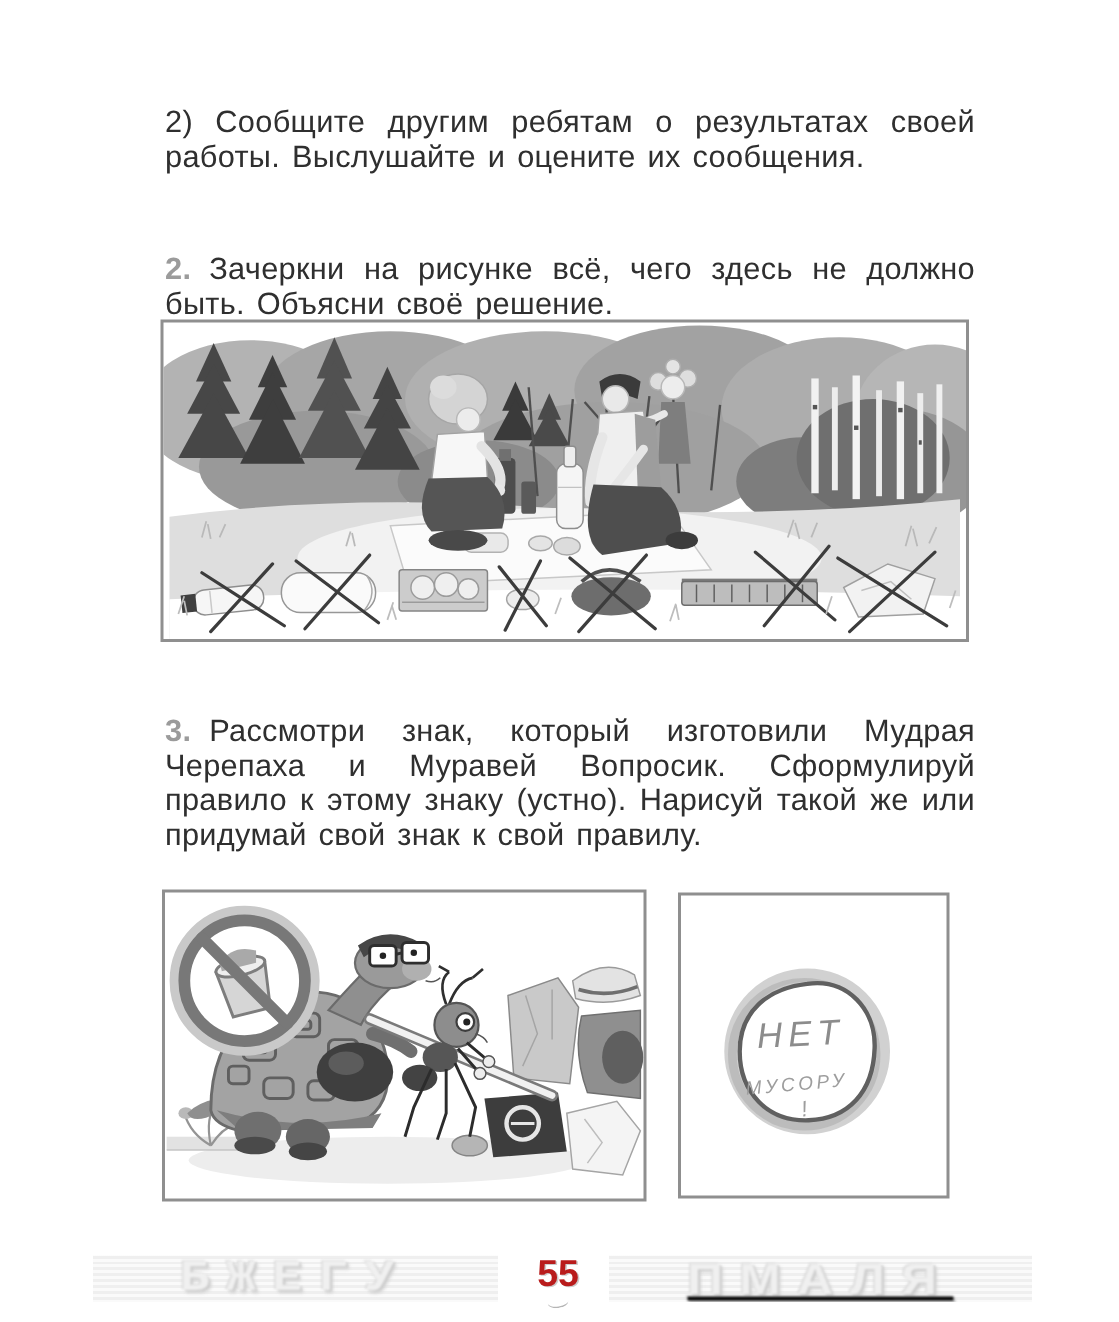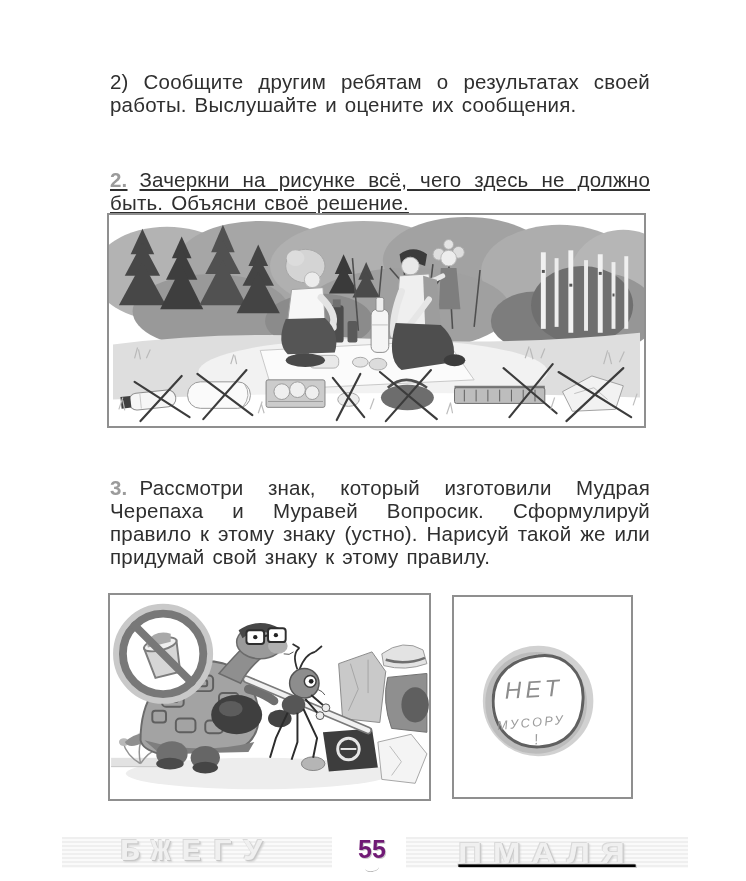--- a/index.html
+++ b/index.html
@@ -7,21 +7,21 @@
     width:746px; height:881px; position:relative; overflow:hidden;
     background:#ffffff;
     font-family:"Liberation Sans", sans-serif;
   }
   .para {
     position:absolute; left:110px; width:540px;
     text-align:justify; font-size:20.5px; line-height:23px;
     color:#2f2f2f; letter-spacing:0.2px; word-spacing:2px;
   }
   #intro { top:49px; }
-  #task2 { top:147px;text-decoration:underline; }
+  #task2 { top:147px; }
   #task3 { top:455px; }
   .num { color:#9b9b9b; font-weight:bold; padding-right:12px; }
   .frame {
     position:absolute; border:2px solid #8f8f8f; background:#fff;
     box-sizing:border-box;
   }
   #pic1 { left:107px; top:213px; width:539px; height:215px; }
   #pic2 { left:108px; top:593px; width:323px; height:208px; }
   #pic3 { left:452px; top:595px; width:181px; height:204px; }
   .frame svg { display:block; width:100%; height:100%; }
@@ -33,21 +33,21 @@
   #band-left  { left:62px;  width:270px;font-family:Liberation Mono, monospace; }
   #band-right { left:406px; width:282px;text-decoration:underline; }
   .wm {
     font-weight:bold; font-size:33px; line-height:31px; white-space:nowrap;
     letter-spacing:11px; color:#f0f0f0; transform:scaleY(0.88);
     text-shadow:1px 1px 0 #c7c7c7, -1px -1px 0 #d9d9d9, 2px 2px 2px #d2d2d2;
     filter:blur(0.7px);
   }
   #pagenum {
     position:absolute; left:346px; top:835px; width:52px; text-align:center;
-    font-size:25px; font-weight:bold; color:#701a75;
+    font-size:25px; font-weight:bold; color:#b91c1c;
     text-shadow:1px 1px 0 #cccccc;
   }
   #pagenum .squiggle {
     display:block; width:14px; height:7px; margin:0 auto;
     border-bottom:1.5px solid #b5b5b5; border-radius:50%;
     transform:rotate(-8deg);
   }
   .sign-text { font-family:"Liberation Sans", sans-serif; font-style:italic; }
 </style>
 </head>
@@ -232,21 +232,21 @@
       <path d="M262,198 l4,-11"></path>
       <path d="M340,203 l4,-12 M346,202 l-2,-10"></path>
       <path d="M446,198 l4,-12"></path>
       <path d="M530,194 l4,-12"></path>
     </g>
   </g>
 </svg>
 </div>
 
 <p class="para" id="task3">
-  <span class="num">3.</span><span>Рассмотри знак, который изготовили Мудрая Черепаха и Муравей Вопросик. Сформулируй правило к этому знаку (устно). Нарисуй такой же или придумай свой знаку к этому правилу.</span>
+  <span class="num">3.</span><span>Рассмотри знак, который изготовили Мудрая Черепаха и Муравей Вопросик. Сформулируй правило к этому знаку (устно). Нарисуй такой же или придумай свой знак к свой правилу.</span>
 </p>
 
 <div class="frame" id="pic2">
 <svg viewBox="0 0 323 208">
   <g>
     <ellipse cx="150" cy="182" rx="135" ry="16" fill="#ededed"></ellipse>
     <rect x="0" y="166" width="64" height="9" fill="#e2e2e2"></rect>
     <line x1="0" y1="175" x2="64" y2="175" stroke="#c4c4c4"></line>
   </g>
   <g>

